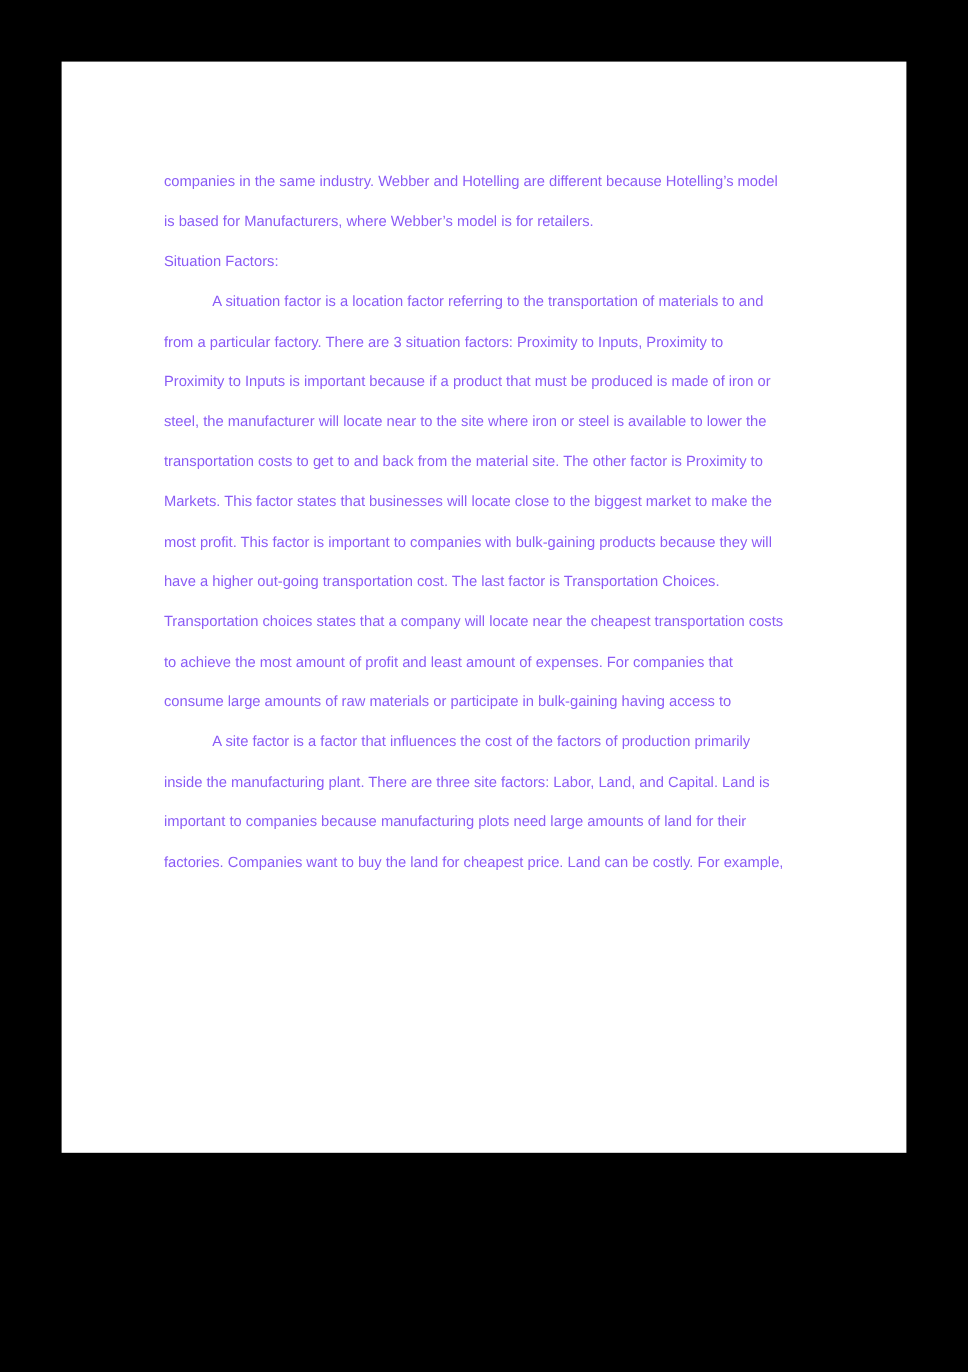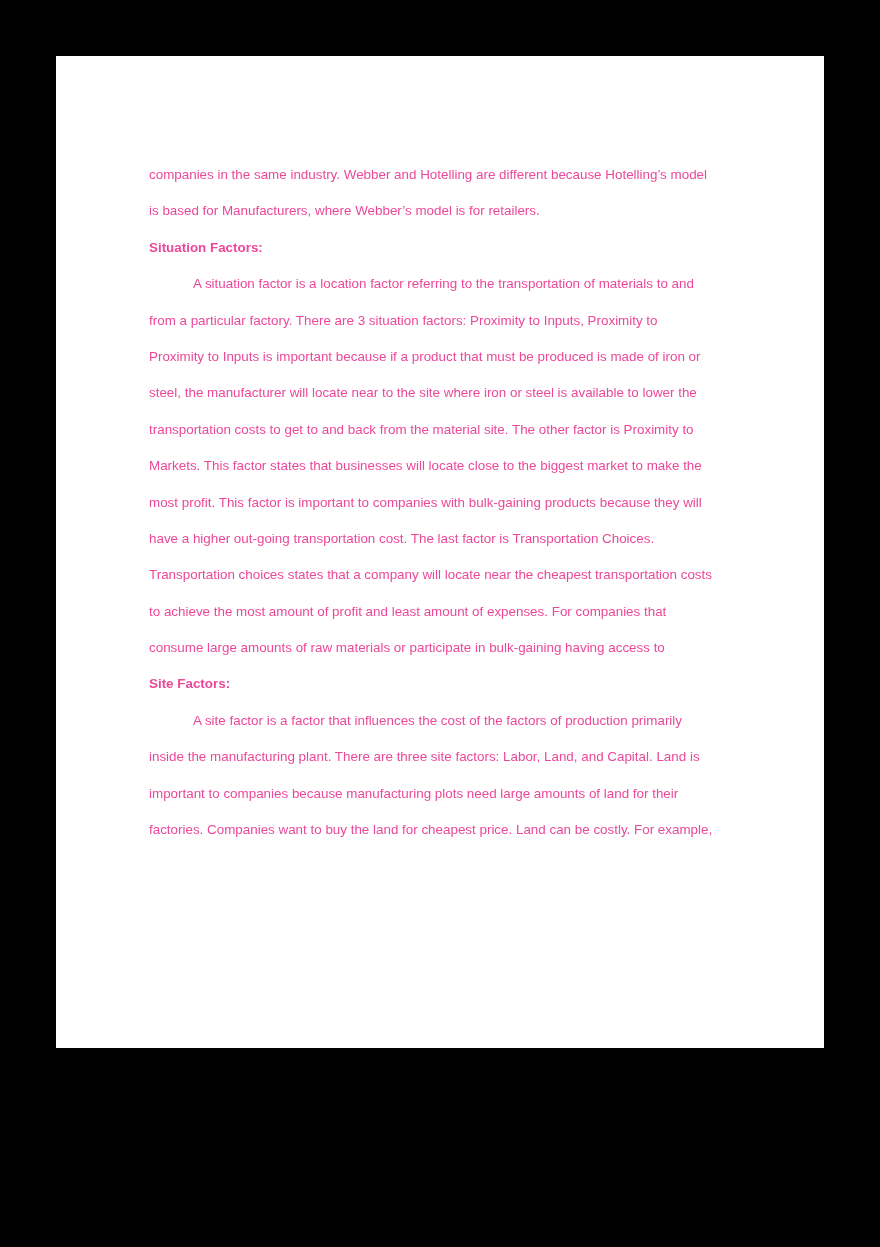--- a/index.html
+++ b/index.html
@@ -14,37 +14,37 @@
       position: absolute;
       left: 56px;
       top: 56px;
       width: 768px;
       height: 992px;
       background: #ffffff;
     }
     .body-text {
       position: absolute;
       left: 93px;
-      top: 101px;
+      top: 91px;
       width: 590px;
       font-family: "Liberation Sans", "DejaVu Sans", sans-serif;
       font-size: 13.4px;
       line-height: 36.4px;
-      color: #ec4899;
+      color: #8b5cf6;
     }
     .line {
       display: block;
       white-space: nowrap;
       height: 36.4px;
     }
     .line.indent {
       padding-left: 44px;
     }
     .heading {
-      font-weight: bold;
+      font-weight: normal;
     }
   </style>
 </head>
 <body>
 
 <div class="page">
   <div class="body-text">
 
     <span class="line">companies in the same industry. Webber and Hotelling are different because Hotelling’s model</span>
     <span class="line">is based for Manufacturers, where Webber’s model is for retailers.</span>
@@ -56,21 +56,20 @@
     <span class="line">Proximity to Inputs is important because if a product that must be produced is made of iron or</span>
     <span class="line">steel, the manufacturer will locate near to the site where iron or steel is available to lower the</span>
     <span class="line">transportation costs to get to and back from the material site. The other factor is Proximity to</span>
     <span class="line">Markets. This factor states that businesses will locate close to the biggest market to make the</span>
     <span class="line">most profit. This factor is important to companies with bulk-gaining products because they will</span>
     <span class="line">have a higher out-going transportation cost. The last factor is Transportation Choices.</span>
     <span class="line">Transportation choices states that a company will locate near the cheapest transportation costs</span>
     <span class="line">to achieve the most amount of profit and least amount of expenses. For companies that</span>
     <span class="line">consume large amounts of raw materials or participate in bulk-gaining having access to</span>
 
-    <span class="line heading">Site Factors:</span>
 
     <span class="line indent">A site factor is a factor that influences the cost of the factors of production primarily</span>
     <span class="line">inside the manufacturing plant. There are three site factors: Labor, Land, and Capital. Land is</span>
     <span class="line">important to companies because manufacturing plots need large amounts of land for their</span>
     <span class="line">factories. Companies want to buy the land for cheapest price. Land can be costly. For example,</span>
 
   </div>
 </div>
 
 </body></html>

